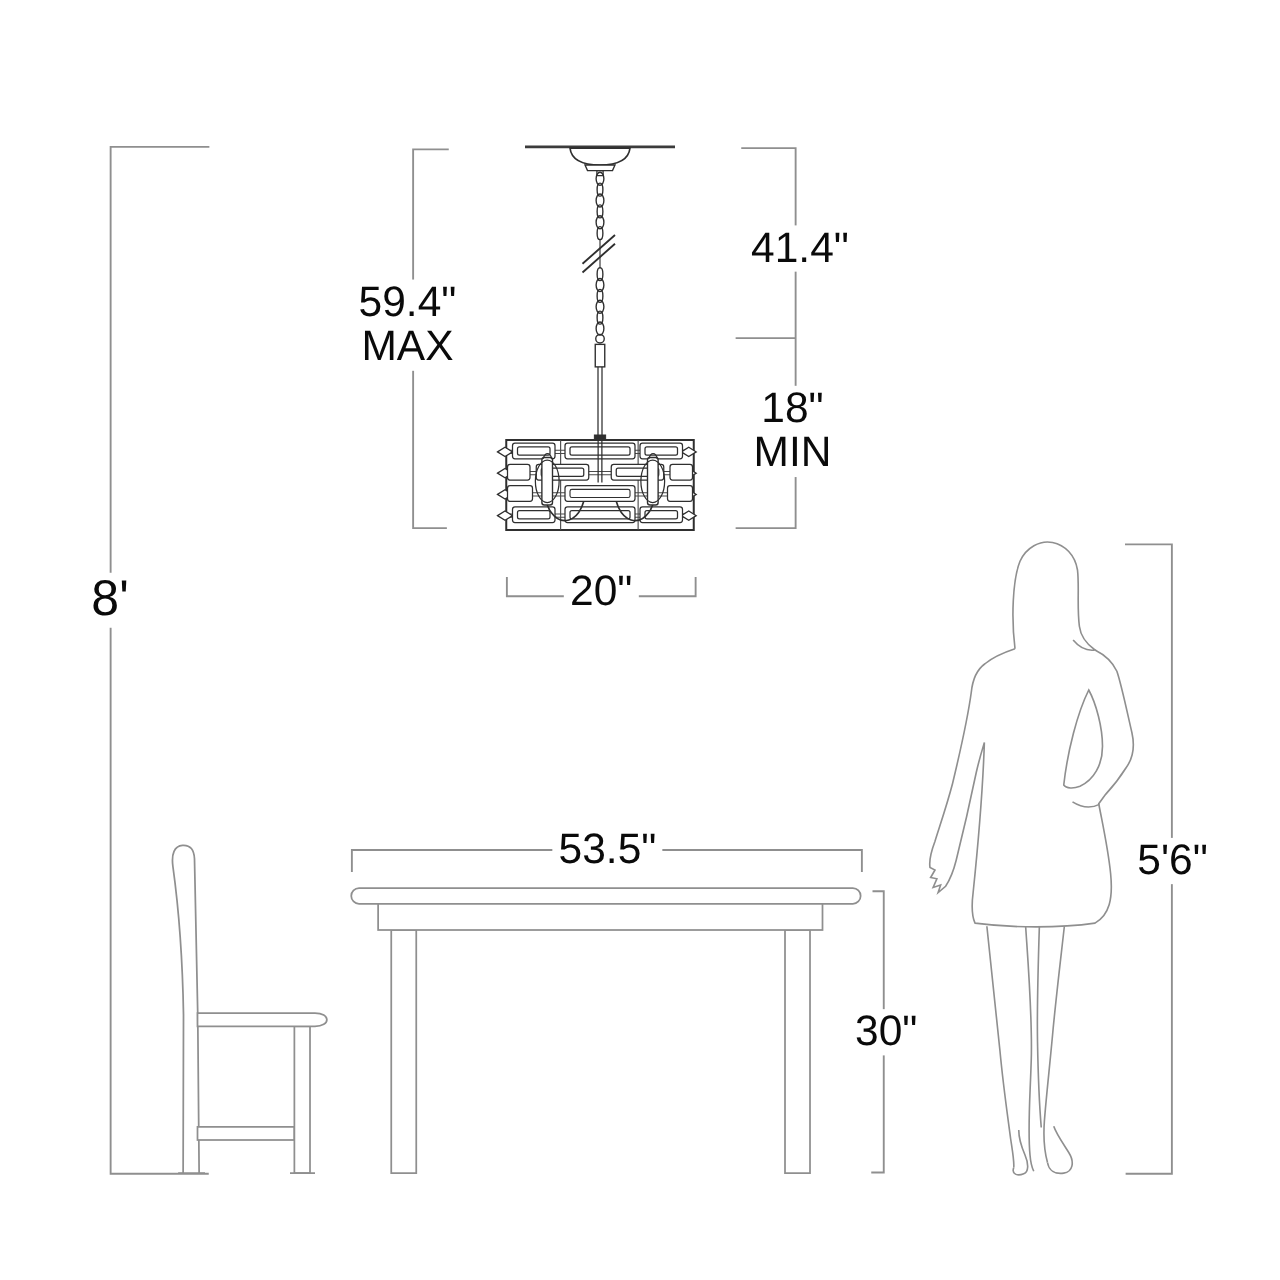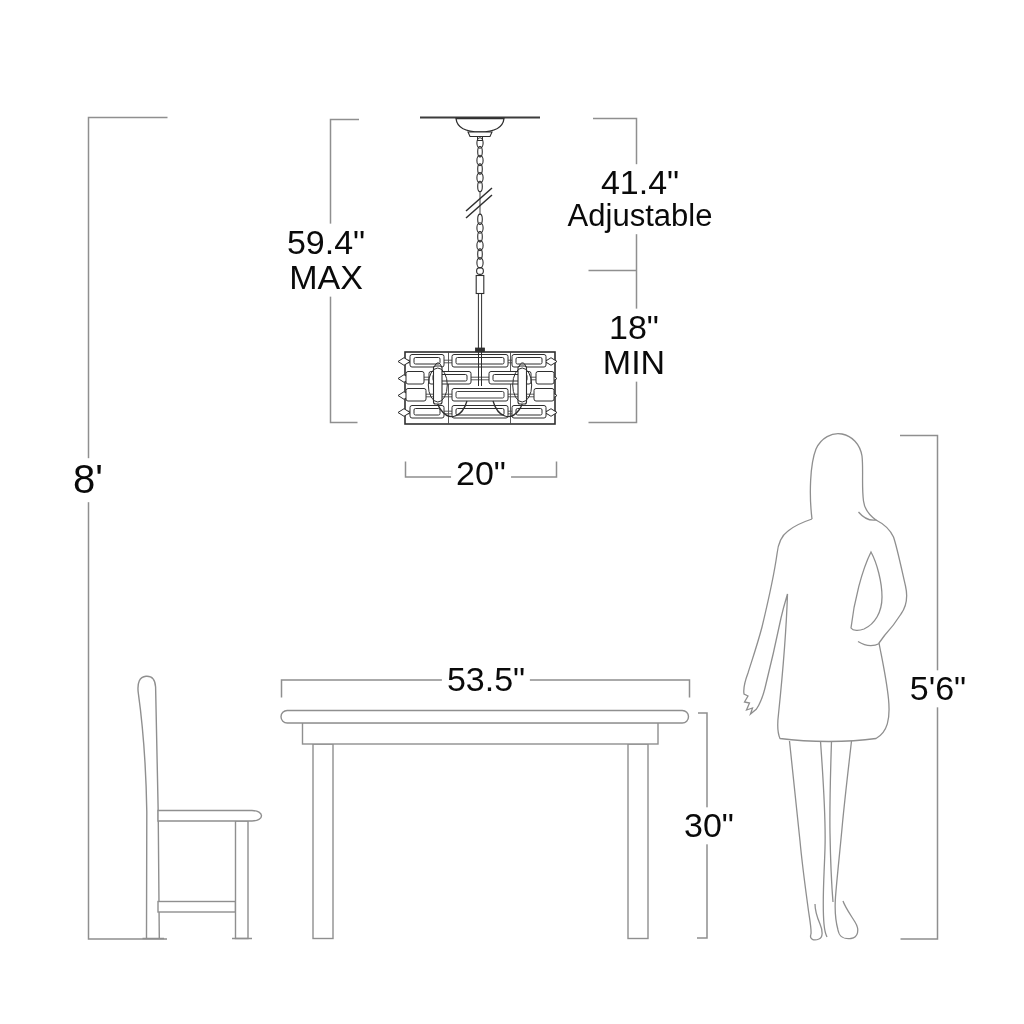--- a/index.html
+++ b/index.html
@@ -160,21 +160,20 @@
 
   <div class="dim-label fs40" style="left:88px;top:480px;">8'</div>
 
   <div class="dim-label fs34 stack" style="left:326px;top:260px;">
     <span>59.4"</span>
     <span>MAX</span>
   </div>
 
   <div class="dim-label stack" style="left:640px;top:199px;">
     <span class="fs34">41.4"</span>
-    <span class="fs31">Adjustable</span>
   </div>
 
   <div class="dim-label fs34 stack" style="left:634px;top:345px;">
     <span>18"</span>
     <span>MIN</span>
   </div>
 
   <div class="dim-label fs34" style="left:481px;top:474px;">20"</div>
 
   <div class="dim-label fs34" style="left:486px;top:680px;">53.5"</div>

